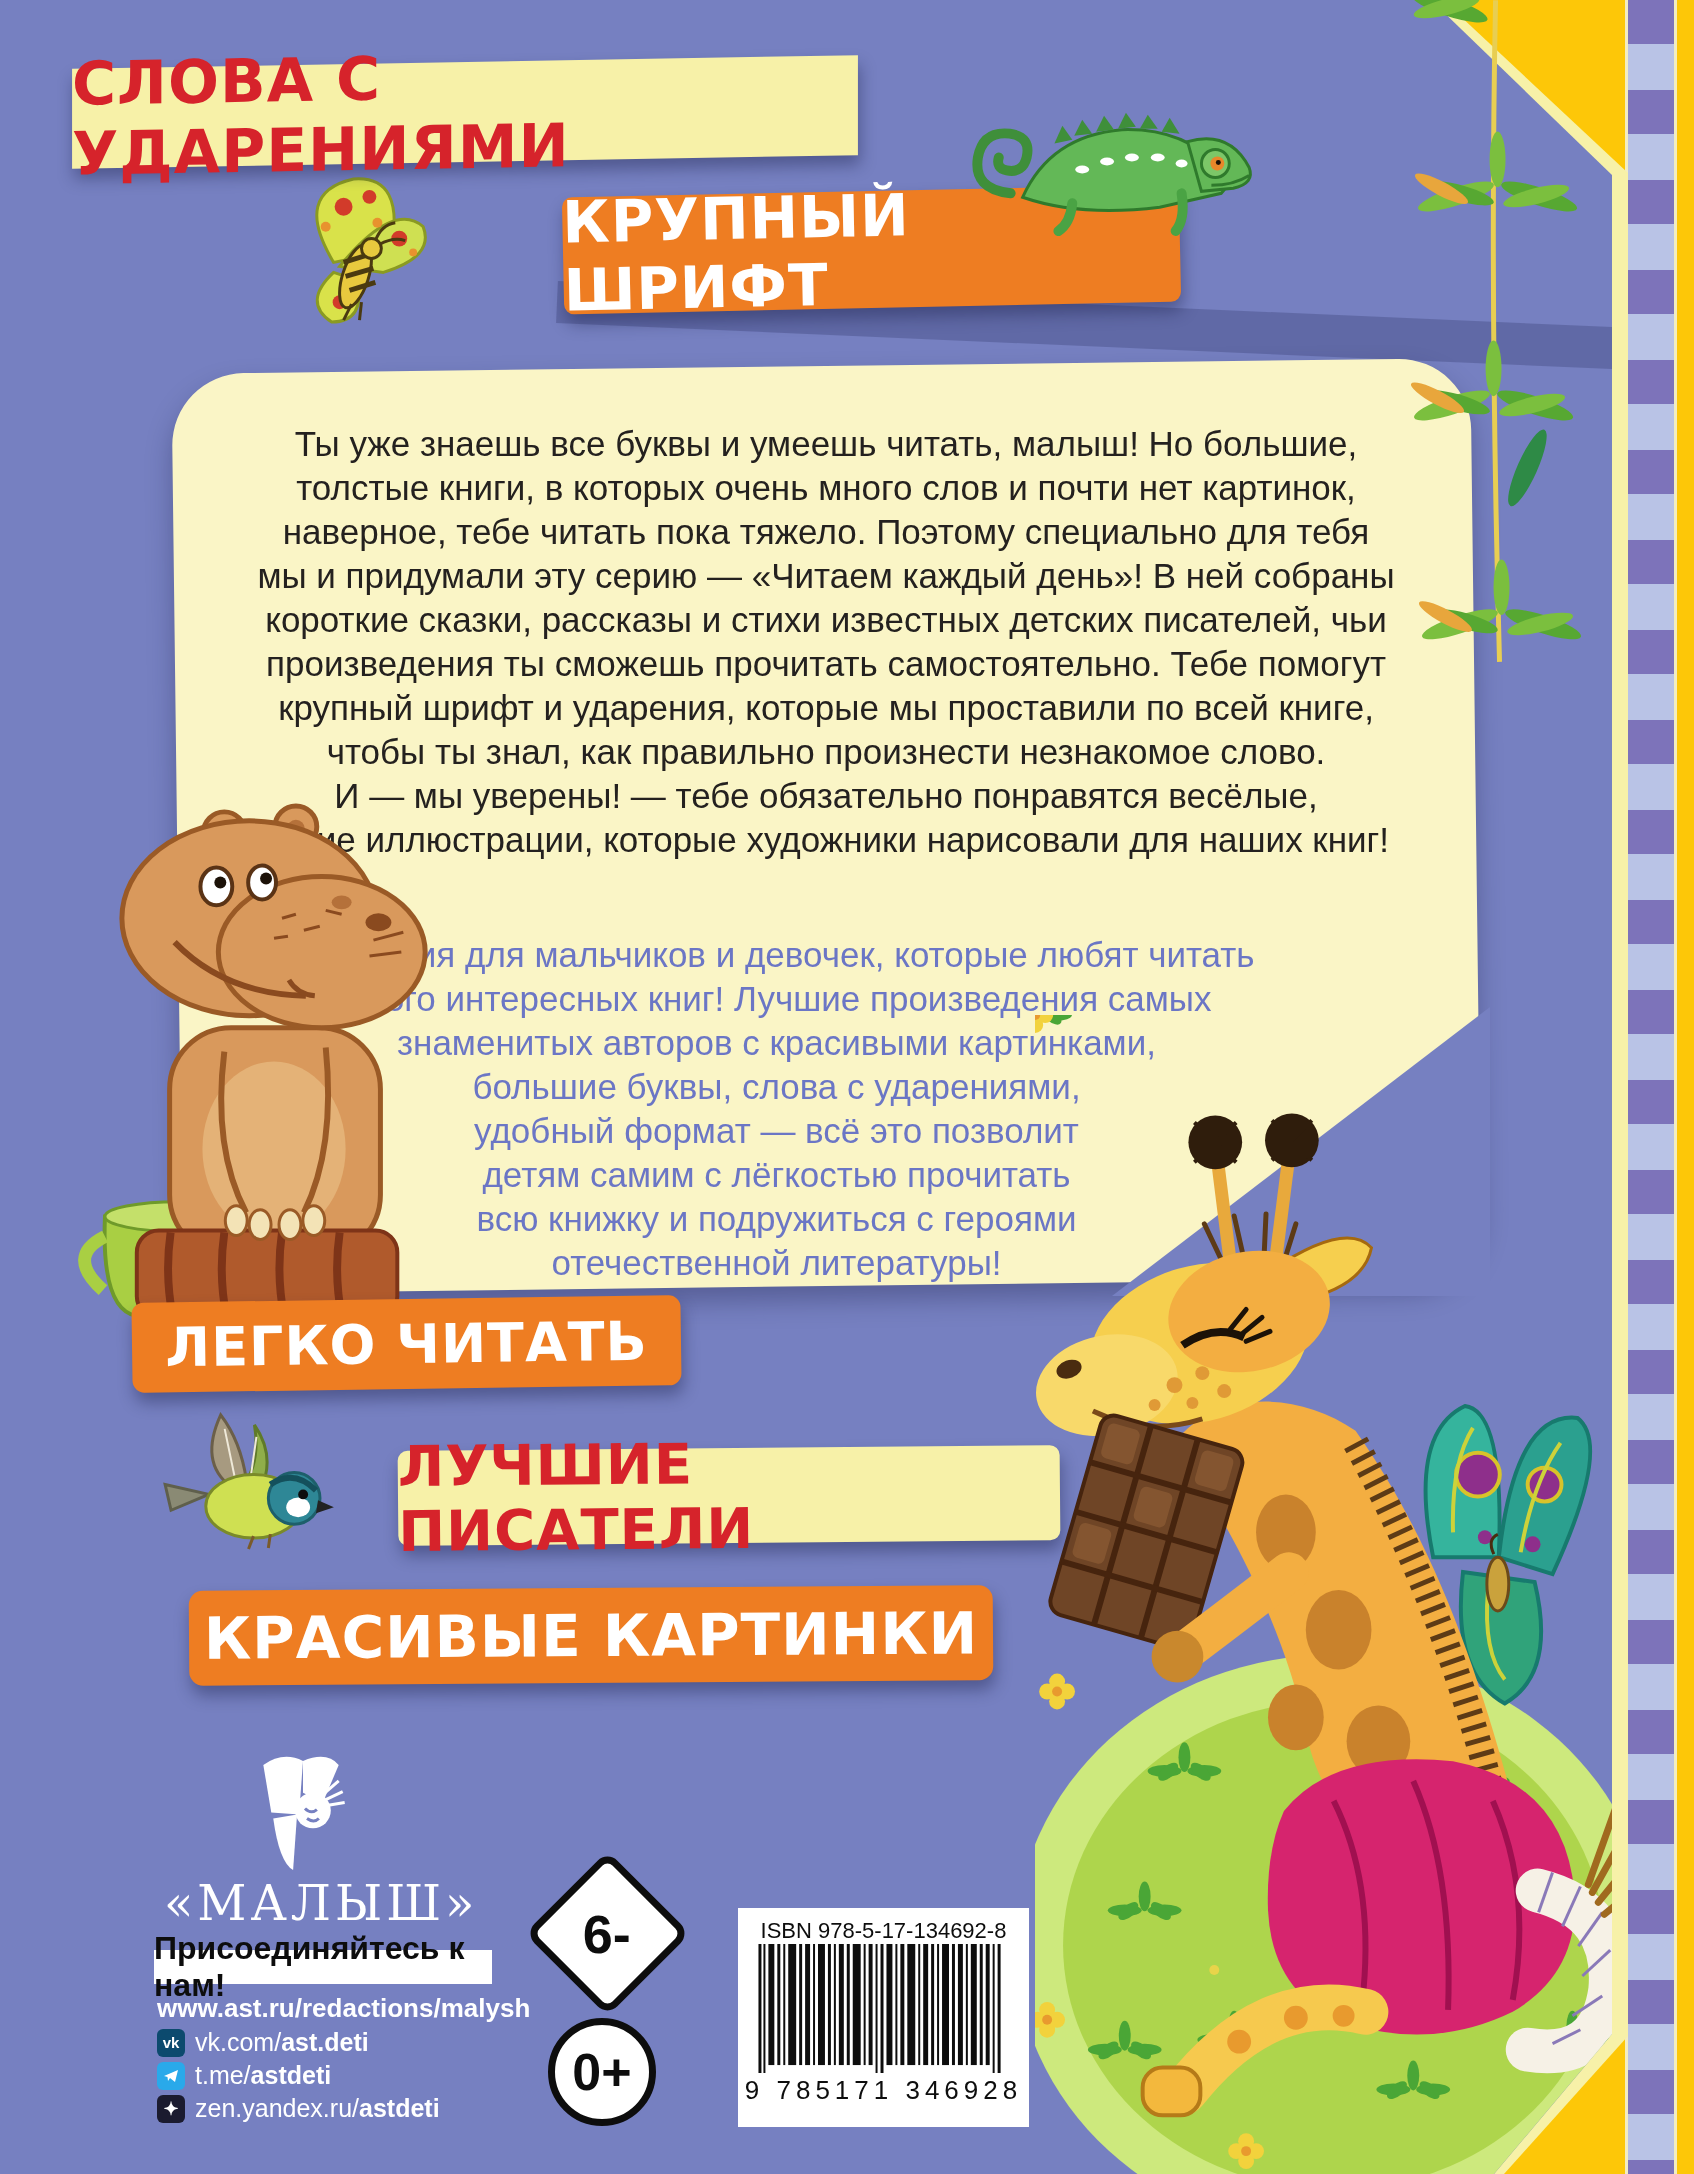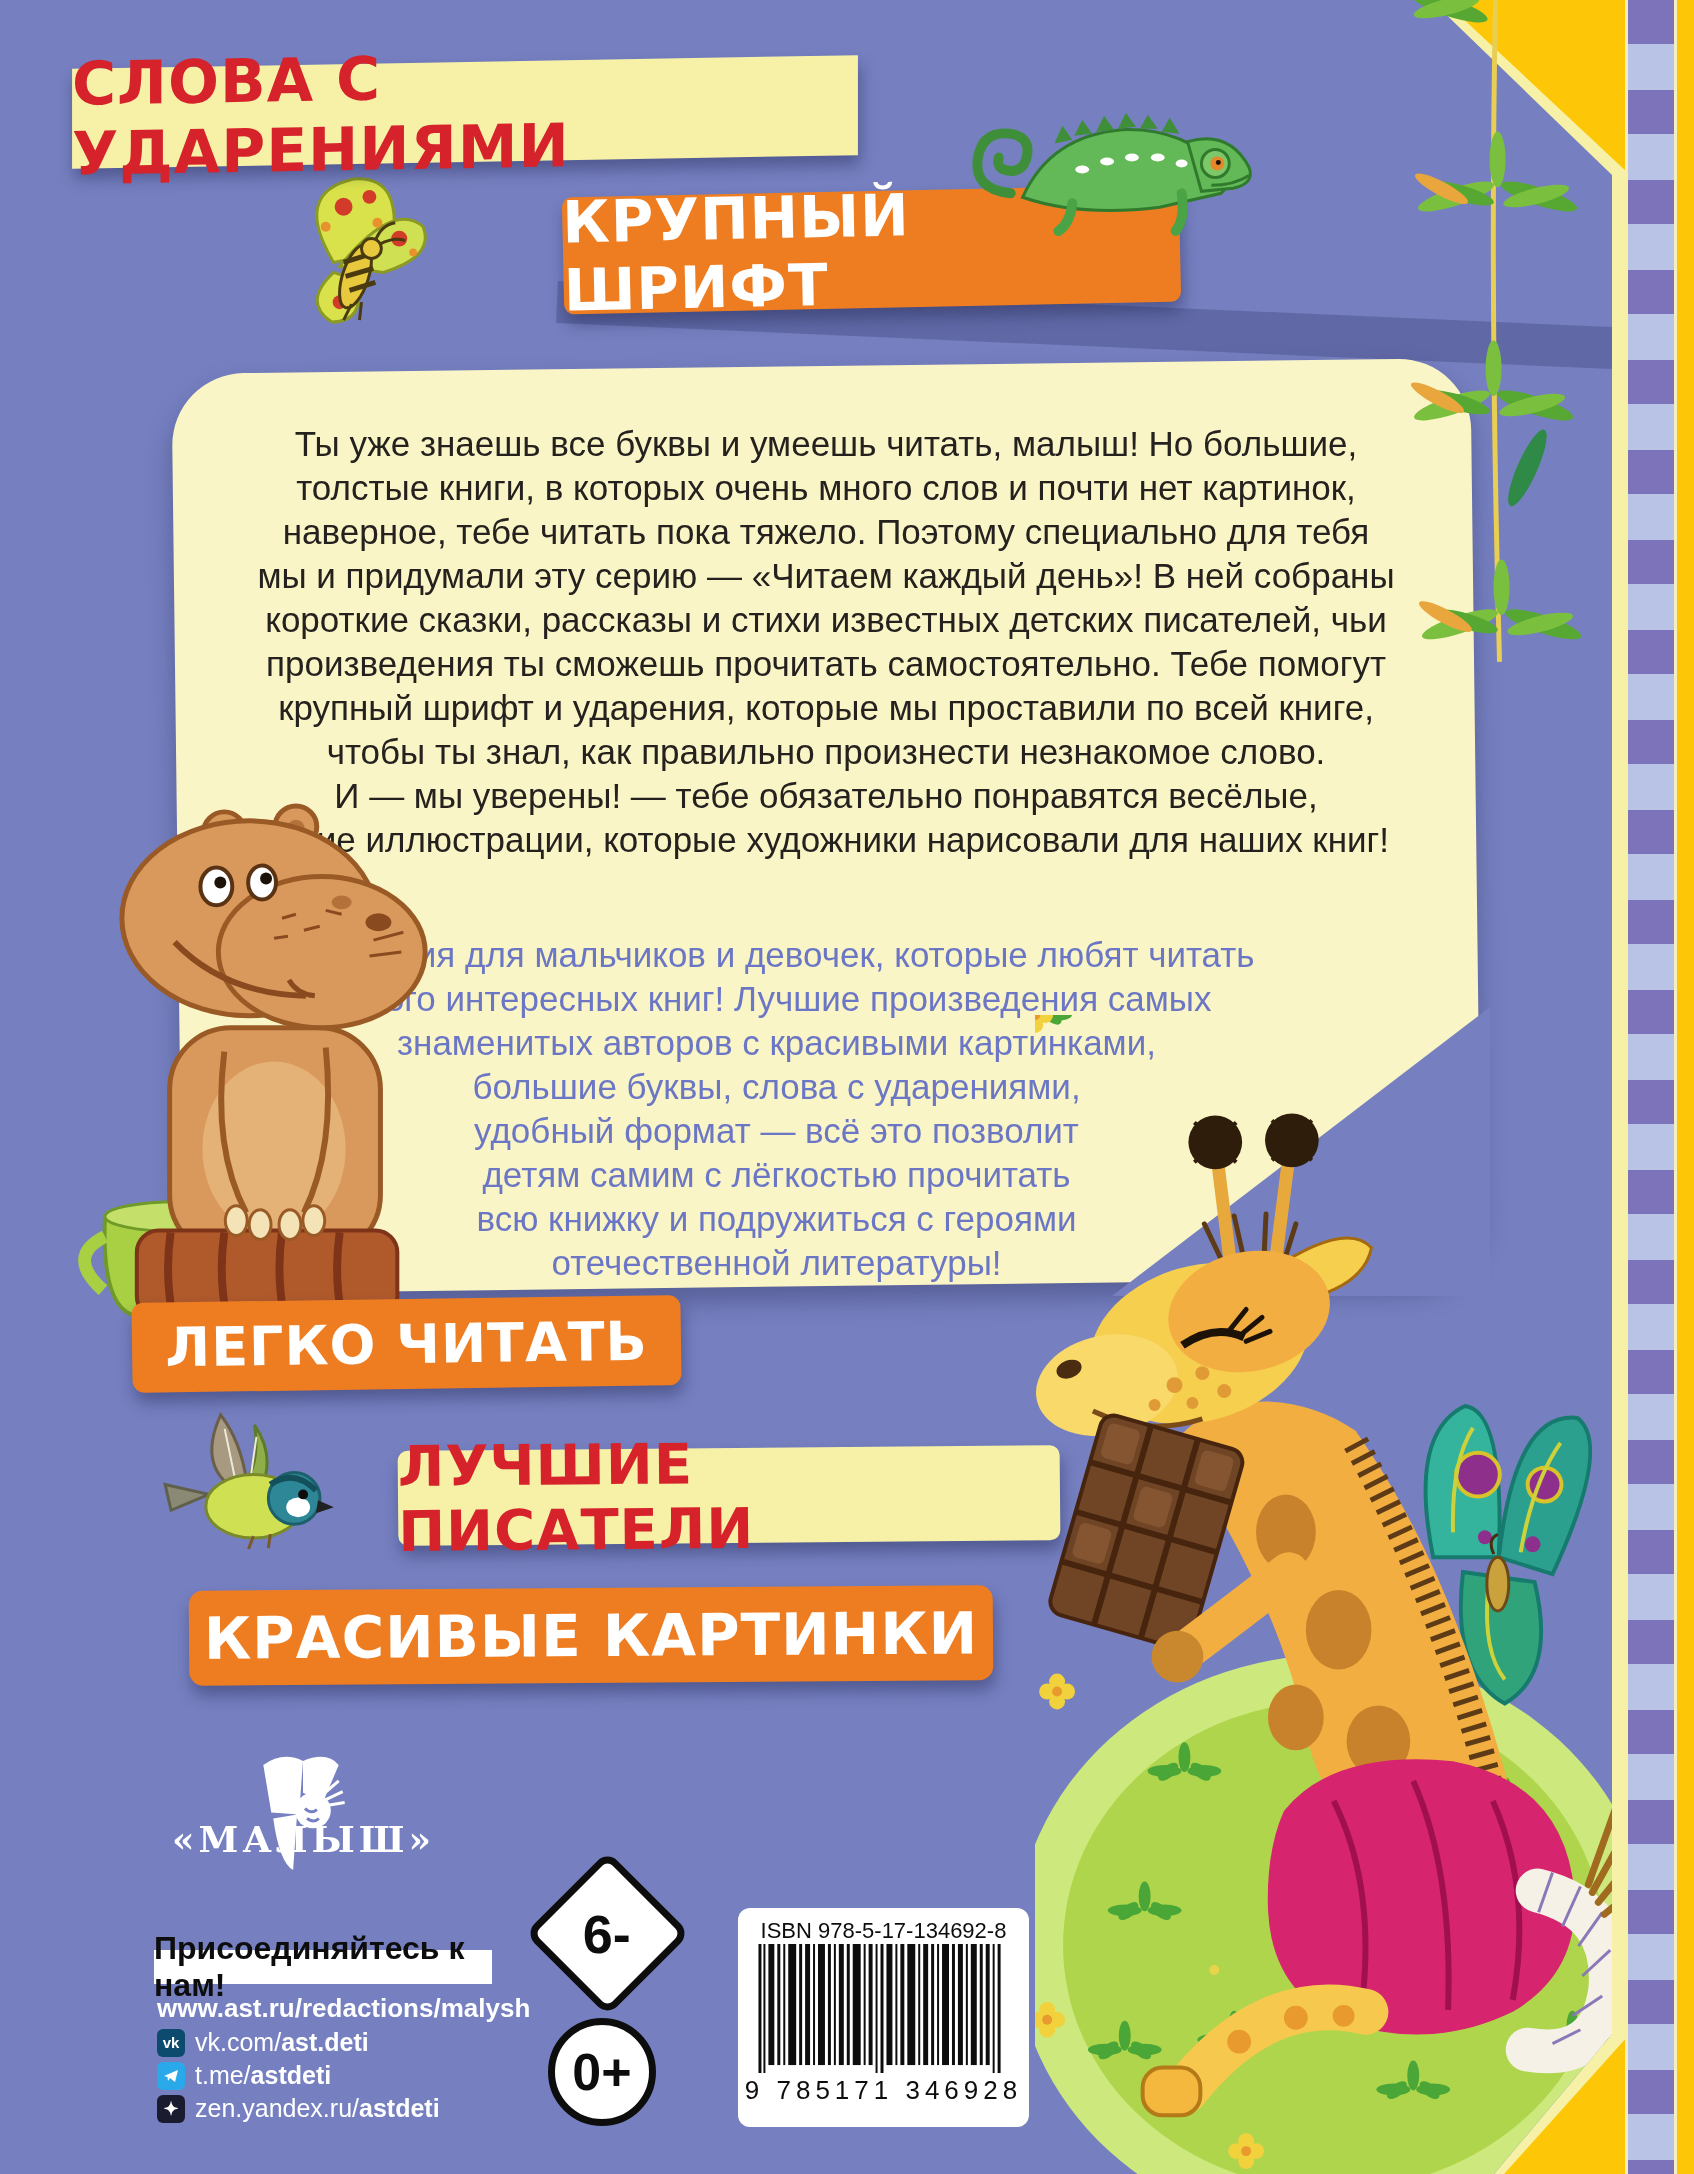--- a/index.html
+++ b/index.html
@@ -40,22 +40,22 @@
   .b-krupny{left:563px;top:191px;width:617px;height:117px;font-size:58px;transform:rotate(-1.2deg);border-radius:10px;}
   .b-easy{left:132px;top:1299px;width:549px;height:90px;font-size:54px;transform:rotate(-0.8deg);border-radius:12px;}
   .b-writers{left:398px;top:1448px;width:662px;height:95px;font-size:56px;transform:rotate(-0.5deg);border-radius:10px;}
   .b-pictures{left:189px;top:1588px;width:804px;height:95px;font-size:58px;transform:rotate(-0.4deg);border-radius:14px;}
   
   .ill{position:absolute;z-index:5;}
   #chameleon{z-index:7;}
   .vine{position:absolute;left:1408px;top:0;z-index:9;}
   
   .logo-svg{position:absolute;left:261px;top:1751px;z-index:8;}
-  .logo-name{position:absolute;left:164px;top:1818px;width:279px;z-index:8;text-align:center;
-      color:#ffffff;font-weight:bold;font-size:36px;letter-spacing:4px;
+  .logo-name{position:absolute;left:164px;top:1875px;width:279px;z-index:8;text-align:center;
+      color:#ffffff;font-weight:normal;font-size:48px;letter-spacing:4px;
       font-family:"DejaVu Serif", serif;}
   .join{position:absolute;left:154px;top:1950px;width:338px;height:34px;background:#ffffff;z-index:8;
       display:flex;align-items:center;justify-content:center;color:#0d0d0d;font-weight:bold;font-size:32px;}
   .links{position:absolute;left:157px;top:1990px;z-index:8;color:#ffffff;font-size:25px;}
   .link-row{display:flex;align-items:center;height:33px;}
   .link-ico{width:28px;height:28px;border-radius:6px;margin-right:10px;display:flex;
       align-items:center;justify-content:center;color:#fff;font-weight:bold;font-size:15px;flex:0 0 28px;}
   .ico-vk{background:#0c4a6e;}
   .ico-tg{background:#29a9ea;}
   .ico-zen{background:#1b1b2f;font-size:18px;}
@@ -64,21 +64,21 @@
   
   .diamond{position:absolute;left:549px;top:1875px;width:103px;height:103px;background:#fff;
       border:7px solid #0d0d0d;border-radius:14px;transform:rotate(45deg);z-index:8;
       display:flex;align-items:center;justify-content:center;}
   .diamond span{transform:rotate(-45deg);font-weight:bold;font-size:54px;color:#0d0d0d;}
   .circle-badge{position:absolute;left:548px;top:2018px;width:94px;height:94px;background:#fff;
       border:7px solid #0d0d0d;border-radius:50%;z-index:8;
       display:flex;align-items:center;justify-content:center;font-weight:bold;font-size:52px;color:#0d0d0d;}
   
   .isbn-box{position:absolute;left:738px;top:1908px;width:291px;height:219px;background:#ffffff;z-index:8;
-      display:flex;flex-direction:column;align-items:center;border-radius:12px;}
+      display:flex;flex-direction:column;align-items:center;border-radius:0;}
   .isbn-label{font-size:22px;color:#0d0d0d;margin-top:10px;}
   .isbn-num{font-size:26px;color:#0d0d0d;letter-spacing:5px;margin-top:2px;}
 </style>
 </head>
 <body>
 
 <div class="stage">
 
   <div class="washi"></div>
   <div class="page-cream"></div>

